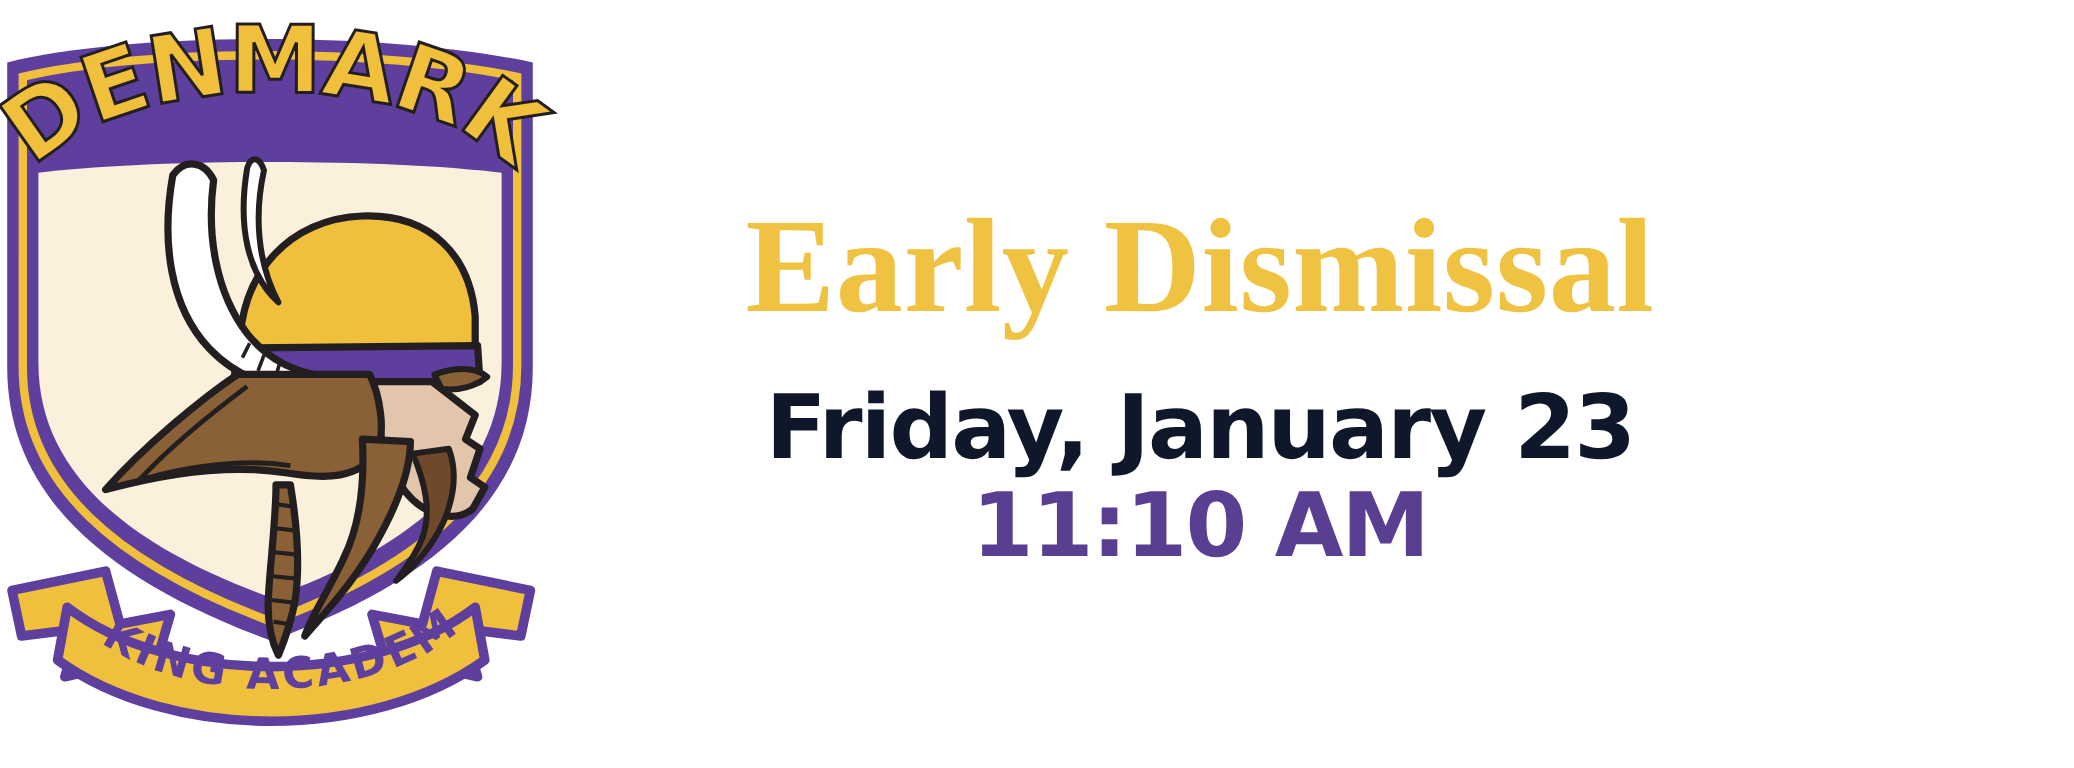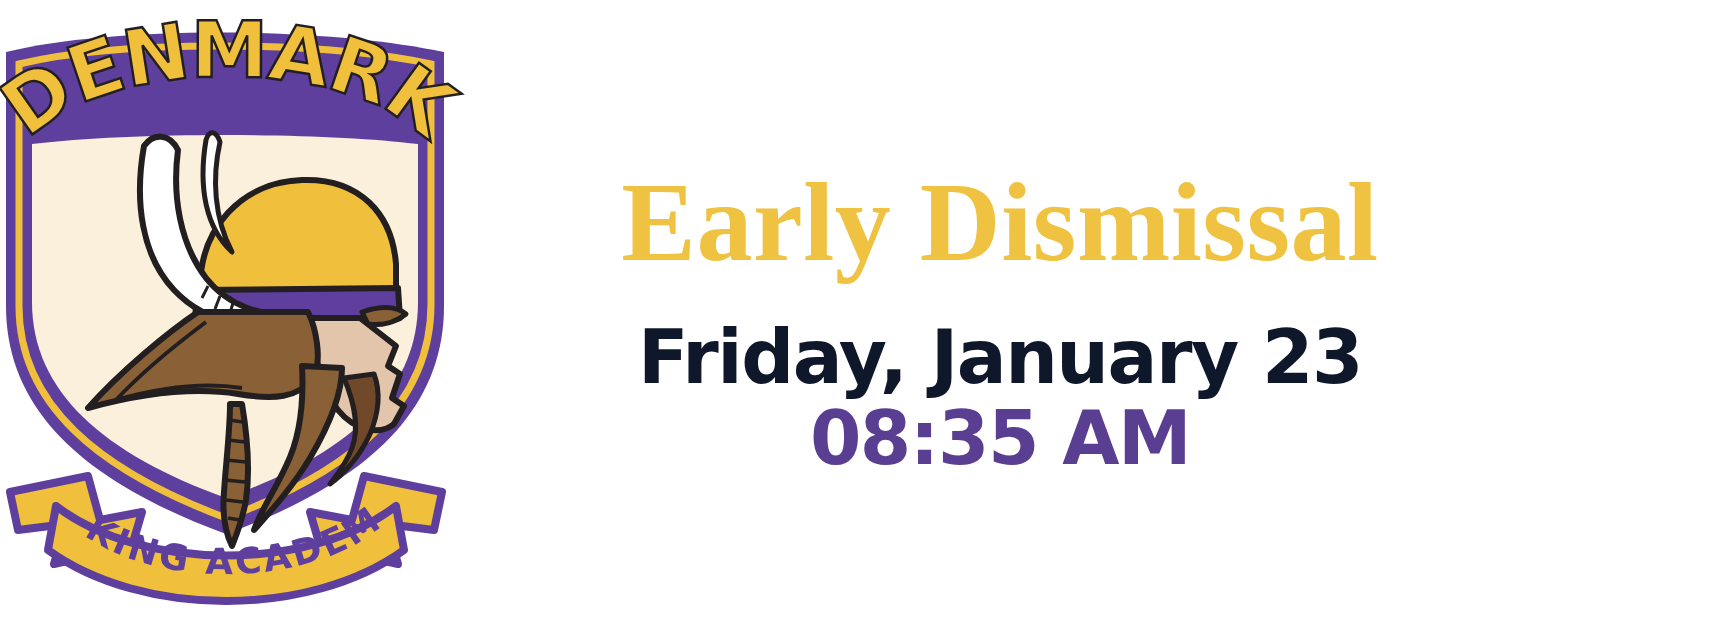--- a/index.html
+++ b/index.html
@@ -178,16 +178,16 @@
           <textPath href="#ribbonPath" startOffset="50%">VIKING ACADEMY</textPath>
         </text>
       </g>
 
     </svg>
   </div>
 
   <div id="message-block">
     <div id="headline">Early Dismissal</div>
     <div id="event-date">Friday, January 23</div>
-    <div id="event-time">08:35 AM</div>
+    <div id="event-time">11:10 AM</div>
   </div>
 
 </div>
 
 </body></html>

